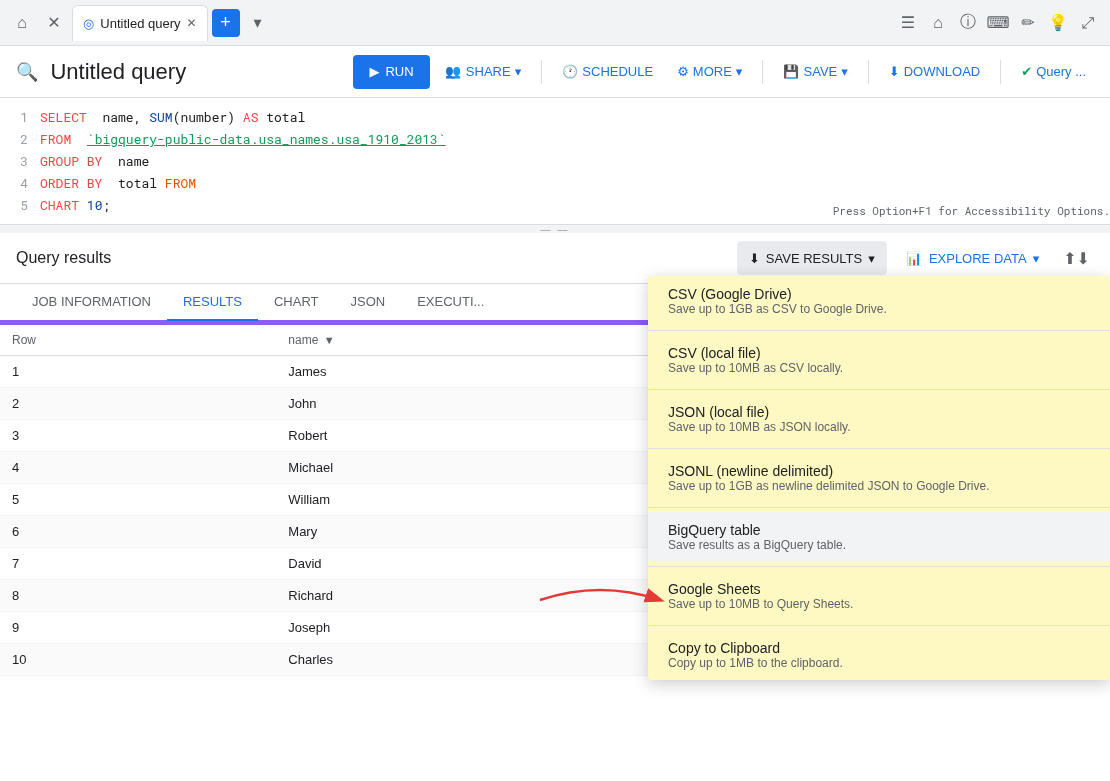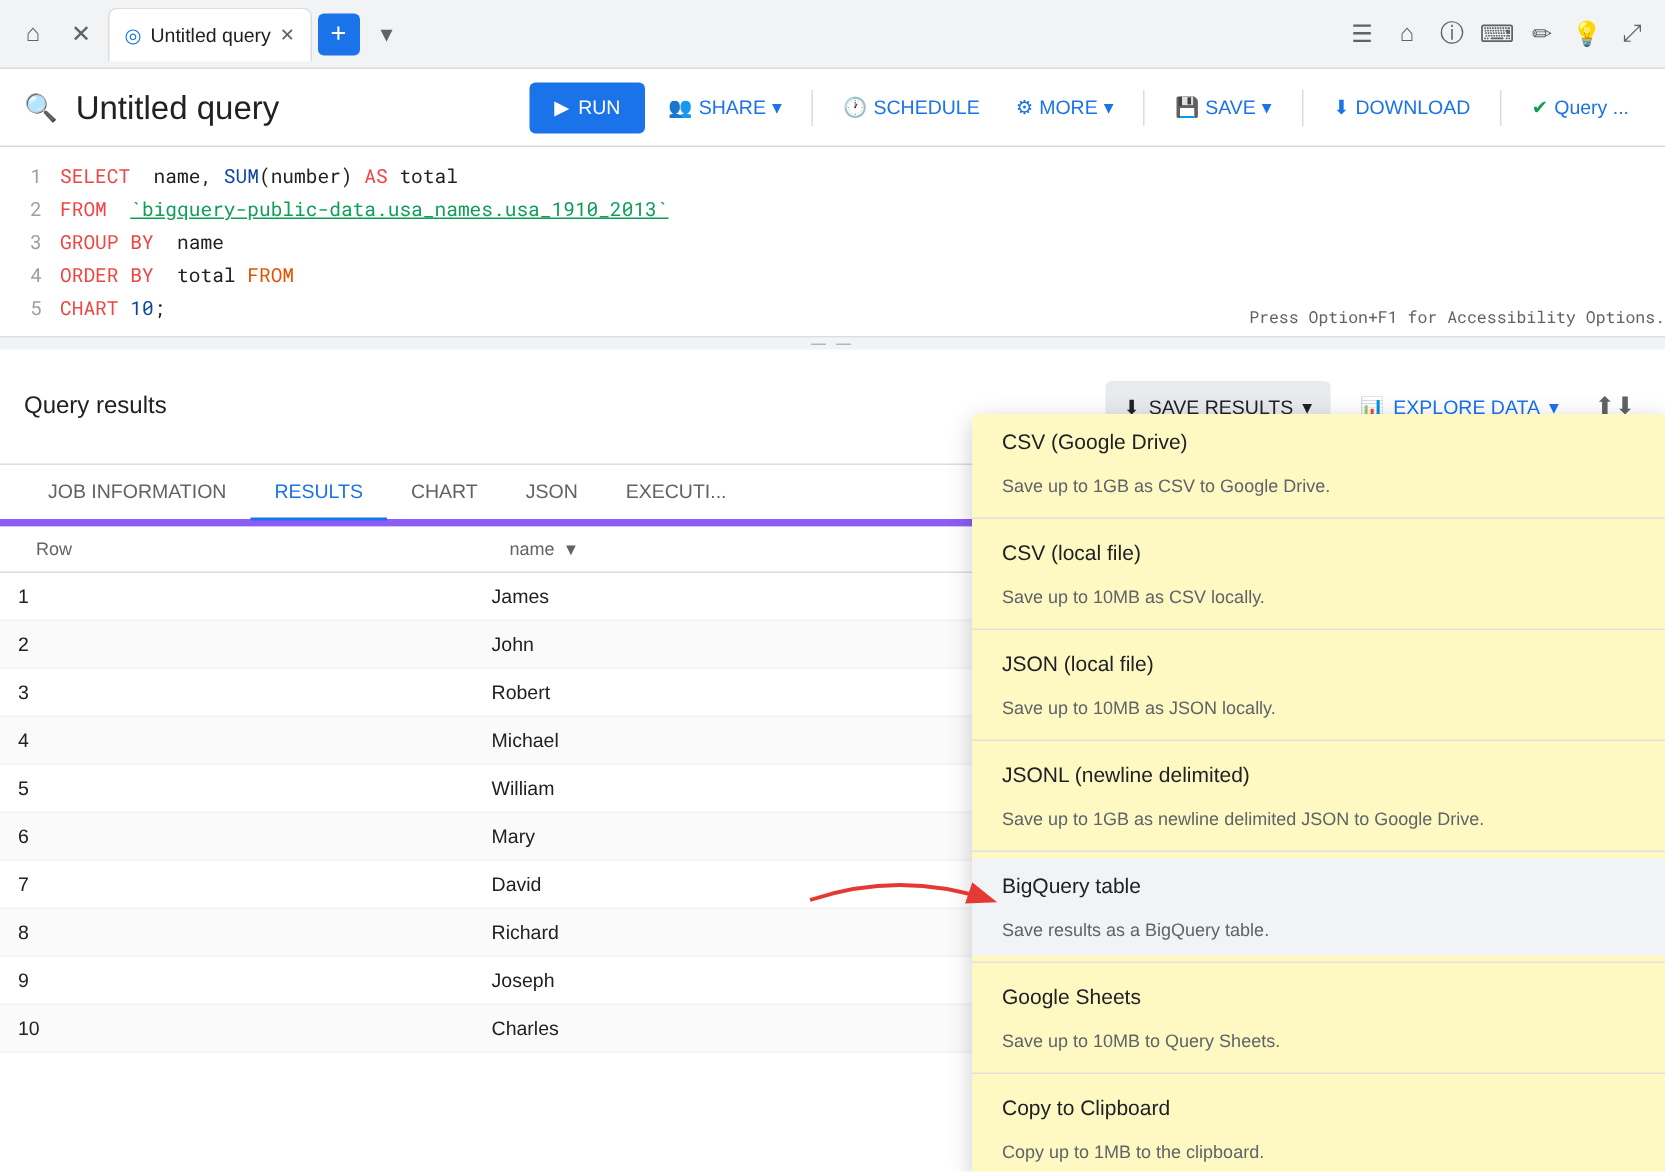--- a/index.html
+++ b/index.html
@@ -114,21 +114,21 @@
     .resize-handle {
       display: flex; justify-content: center; align-items: center;
       height: 8px; background: #f1f3f4; cursor: ns-resize;
     }
     .resize-dots { color: #9aa0a6; font-size: 10px; letter-spacing: 2px; }
 
     
     .results-area { display: flex; flex-direction: column; height: calc(781px - 46px - 52px - 112px - 8px); }
     .results-header {
       display: flex; align-items: center;
-      padding: 21px 16px;
+      padding: 8px 16px;
       border-bottom: 1px solid #dadce0;
     }
     .results-title { font-size: 16px; font-weight: 400; color: #202124; flex: 1; }
     .btn-save-results {
       display: flex; align-items: center; gap: 6px;
       background: #e8eaed; border: none; border-radius: 4px;
       padding: 0 12px; height: 34px;
       font-size: 13px; font-weight: 500; color: #202124;
       cursor: pointer; position: relative;
     }
@@ -151,21 +151,21 @@
       color: #5f6368; cursor: pointer;
       border-bottom: 2px solid transparent;
       margin-bottom: -1px;
     }
     .results-tab.active { color: #1a73e8; border-bottom-color: #1a73e8; }
 
     
     .results-table-wrap { overflow: auto; flex: 1; }
     table { width: 100%; border-collapse: collapse; }
     th {
-      text-align: left; padding: 8px 24px;
+      text-align: left; padding: 8px 12px;
       font-size: 12px; font-weight: 500; color: #5f6368;
       border-bottom: 1px solid #dadce0;
       background: #fff;
       white-space: nowrap;
     }
     td {
       padding: 8px 12px;
       font-size: 13px; color: #202124;
       border-bottom: 1px solid #f1f3f4;
     }
@@ -193,21 +193,21 @@
     }
     .dropdown-item {
       padding: 10px 20px;
       cursor: pointer;
     }
     .dropdown-item.highlighted { background: #f1f3f4; }
     .dropdown-item-title {
       font-size: 14px; font-weight: 500; color: #202124;
     }
     .dropdown-item-desc {
-      font-size: 12px; color: #5f6368; margin-top: 15px;
+      font-size: 12px; color: #5f6368; margin-top: 0;
     }
     .dropdown-divider { height: 1px; background: #e0e0e0; margin: 4px 0; }
 
     .results-header-right { display: flex; align-items: center; gap: 8px; }
     .chevron-updown { font-size: 16px; color: #5f6368; cursor: pointer; padding: 4px; }
   </style>
 </head>
 <body>
 
 <div style="position:relative; width:1110px; height:781px; overflow:hidden;">

